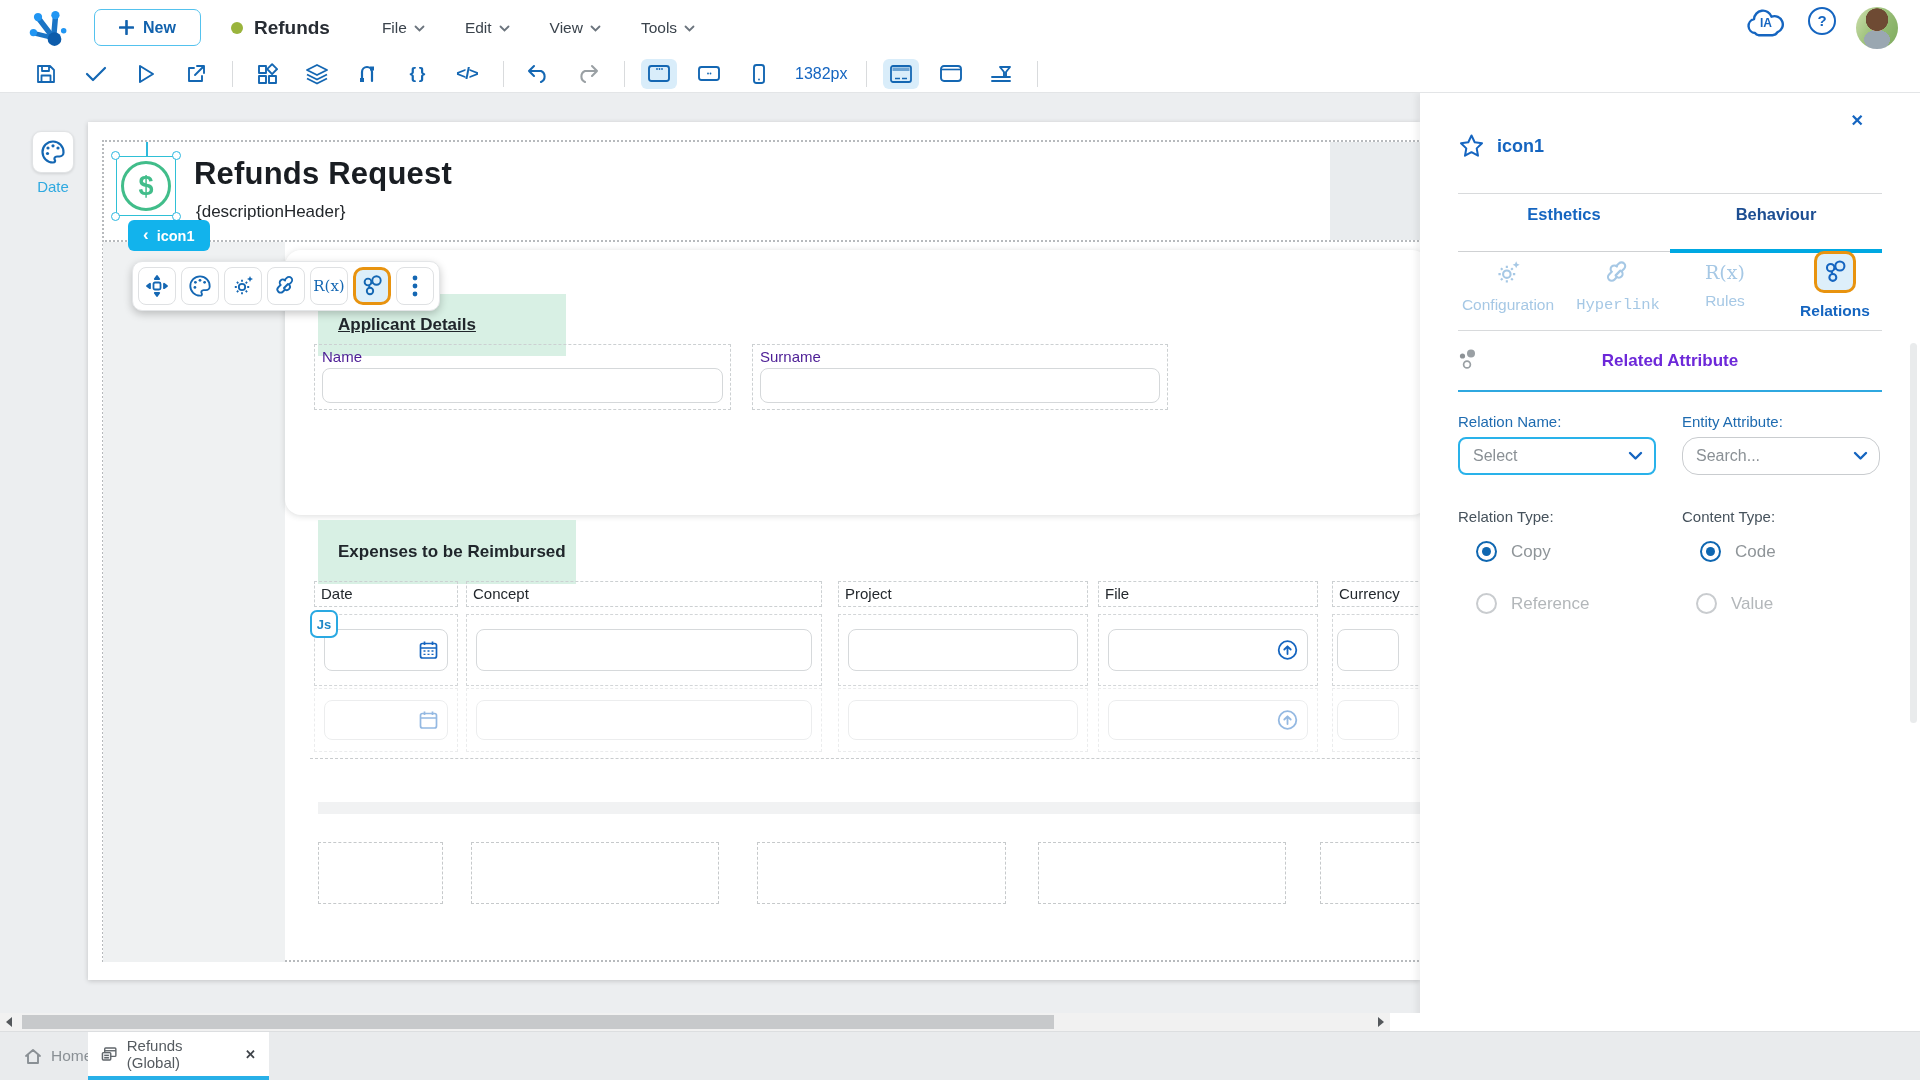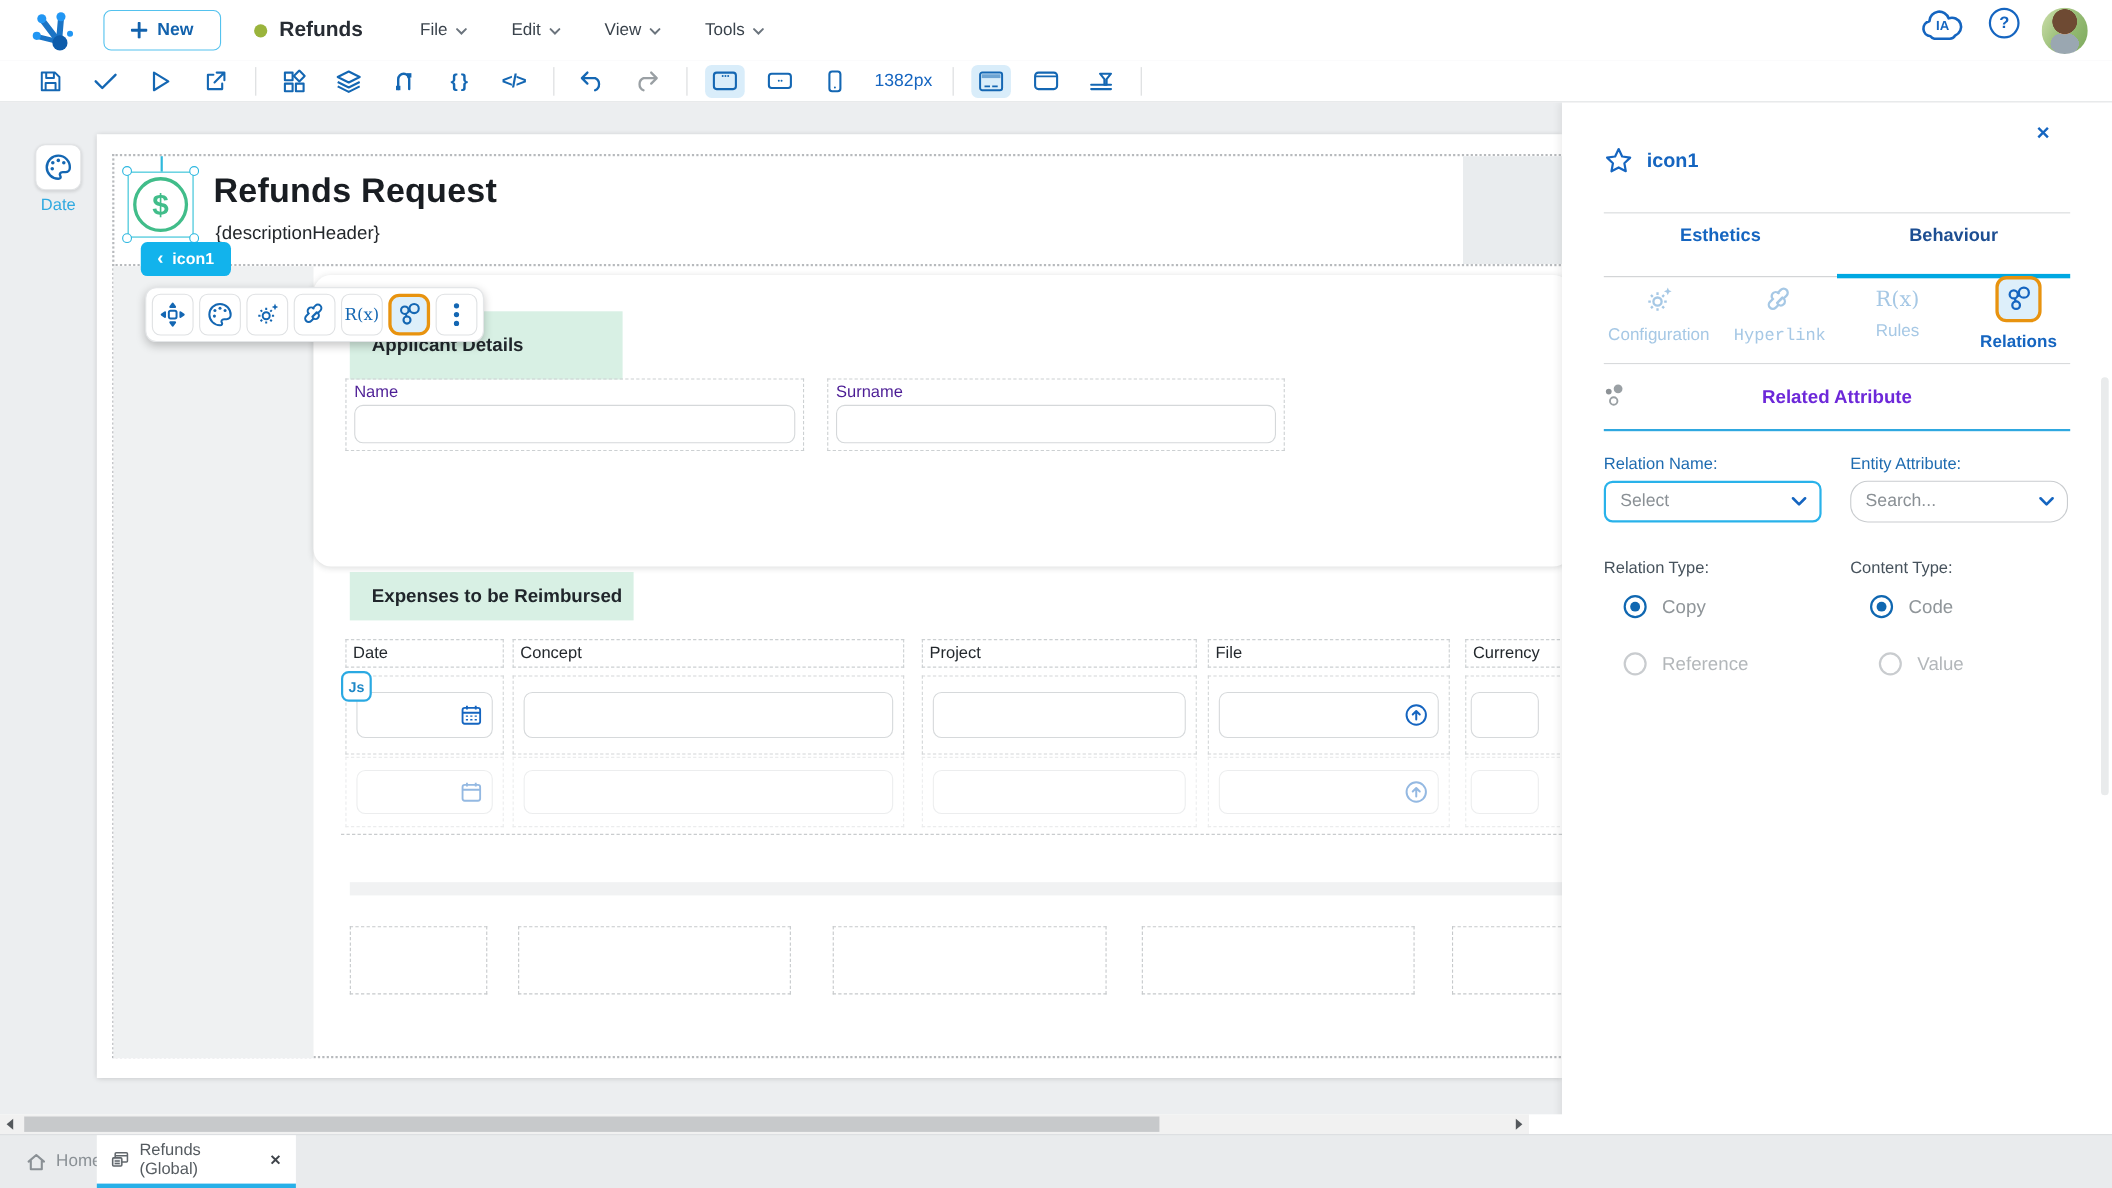--- a/index.html
+++ b/index.html
@@ -55,25 +55,25 @@
   .page-subtitle { position:absolute; left:108px; top:80px; font-size:17px; color:#23272b; }
   .icon1-badge { position:absolute; left:40px; top:98px; height:31px; background:#12b3ec; border-radius:6px; color:#fff; font-size:14.5px; font-weight:bold; display:flex; align-items:center; gap:8px; padding:0 15px; z-index:5; cursor:pointer; }
   .icon1-badge .chv { font-size:17px; font-weight:bold; margin-top:-2px; }
   .float-toolbar { position:absolute; left:44px; top:139px; display:flex; gap:5px; padding:5px; background:#fff; border:1px solid #e4e6e8; border-radius:10px; box-shadow:0 3px 9px rgba(0,0,0,.22); z-index:6; }
   .fbtn { width:38px; height:38px; border:1px solid #dfe1e3; border-radius:8px; background:#fff; display:flex; align-items:center; justify-content:center; color:#1467b3; cursor:pointer; }
   .fbtn.orange { border:3px solid #e8930f; border-radius:10px; background:#ddeffa; }
   .rx-text { font-family:"DejaVu Serif", serif; font-size:15px; color:#1467b3; }
   .left-col { position:absolute; left:15px; top:120px; width:182px; height:720px; background:#eff1f2; }
   .card { position:absolute; left:197px; top:128px; width:1143px; height:265px; background:#fff; border-radius:16px; box-shadow:0 1px 6px rgba(60,64,67,.18); }
   .mint { position:absolute; background:#d8f0e4; display:flex; align-items:center; padding-left:20px; font-size:17px; font-weight:bold; color:#20262b; }
-  .mint.applicant { left:33px; top:33px; width:248px; height:62px; }
+  .mint.applicant { left:33px; top:44px; width:248px; height:62px;text-decoration:underline; }
   .fgroup { position:absolute; top:94px; height:66px; border:1px dashed #ccd0d2; padding:3px 7px; }
   .fgroup .flab { font-size:15px; color:#4c1d95; }
   .fgroup .finput { margin-top:3px; height:35px; border:1px solid #d5d8da; border-radius:8px; background:#fff; }
-  .mint.expenses { left:230px; top:398px; width:258px; height:44px; }
+  .mint.expenses { left:230px; top:398px; width:258px; height:64px; }
   .thcell { position:absolute; top:459px; height:26px; border:1px dashed #ccd0d2; font-size:15px; color:#23282d; padding:3px 0 0 6px; }
   .rowcell { position:absolute; border:1px dashed #d3d6d8; display:flex; align-items:center; justify-content:center; }
   .tinput { position:relative; height:42px; border:1px solid #d6d9db; border-radius:8px; background:#fff; width:calc(100% - 18px); }
   .row2 { opacity:.45; }
   .cal-ic, .up-ic { position:absolute; right:9px; top:50%; transform:translateY(-50%); color:#1565c0; }
   .js-badge { position:absolute; left:222px; top:488px; width:28px; height:28px; border:2px solid #2aa9e2; border-radius:7px; background:#fff; color:#1e88c7; font-weight:bold; font-size:13px; display:flex; align-items:center; justify-content:center; z-index:4; }
   .dash-sep { position:absolute; left:222px; top:636px; width:1120px; border-top:1px dashed #c9ccce; }
   .gray-bar { position:absolute; left:230px; top:680px; width:1110px; height:12px; background:#f1f2f3; }
   .bbox { position:absolute; top:720px; height:62px; border:1px dashed #c6c9cb; background:#fff; }
 
@@ -597,21 +597,21 @@
     <span class="rlab-sel">Copy</span>
   </div>
   <div class="radio-row" style="left:280px;top:448px;">
     <span class="radio sel"></span>
     <span class="rlab-sel">Code</span>
   </div>
   <div class="radio-row" style="left:56px;top:500px;">
     <span class="radio unsel"></span>
     <span class="rlab-unsel">Reference</span>
   </div>
-  <div class="radio-row" style="left:288px;top:500px;">
+  <div class="radio-row" style="left:276px;top:500px;">
     <span class="radio unsel"></span>
     <span class="rlab-unsel">Value</span>
   </div>
 
   <div class="p-scroll"></div>
 </aside>
 
 <div class="hscroll-row">
   <div class="hscroll-track">
     <div class="hs-arrow left"></div>

